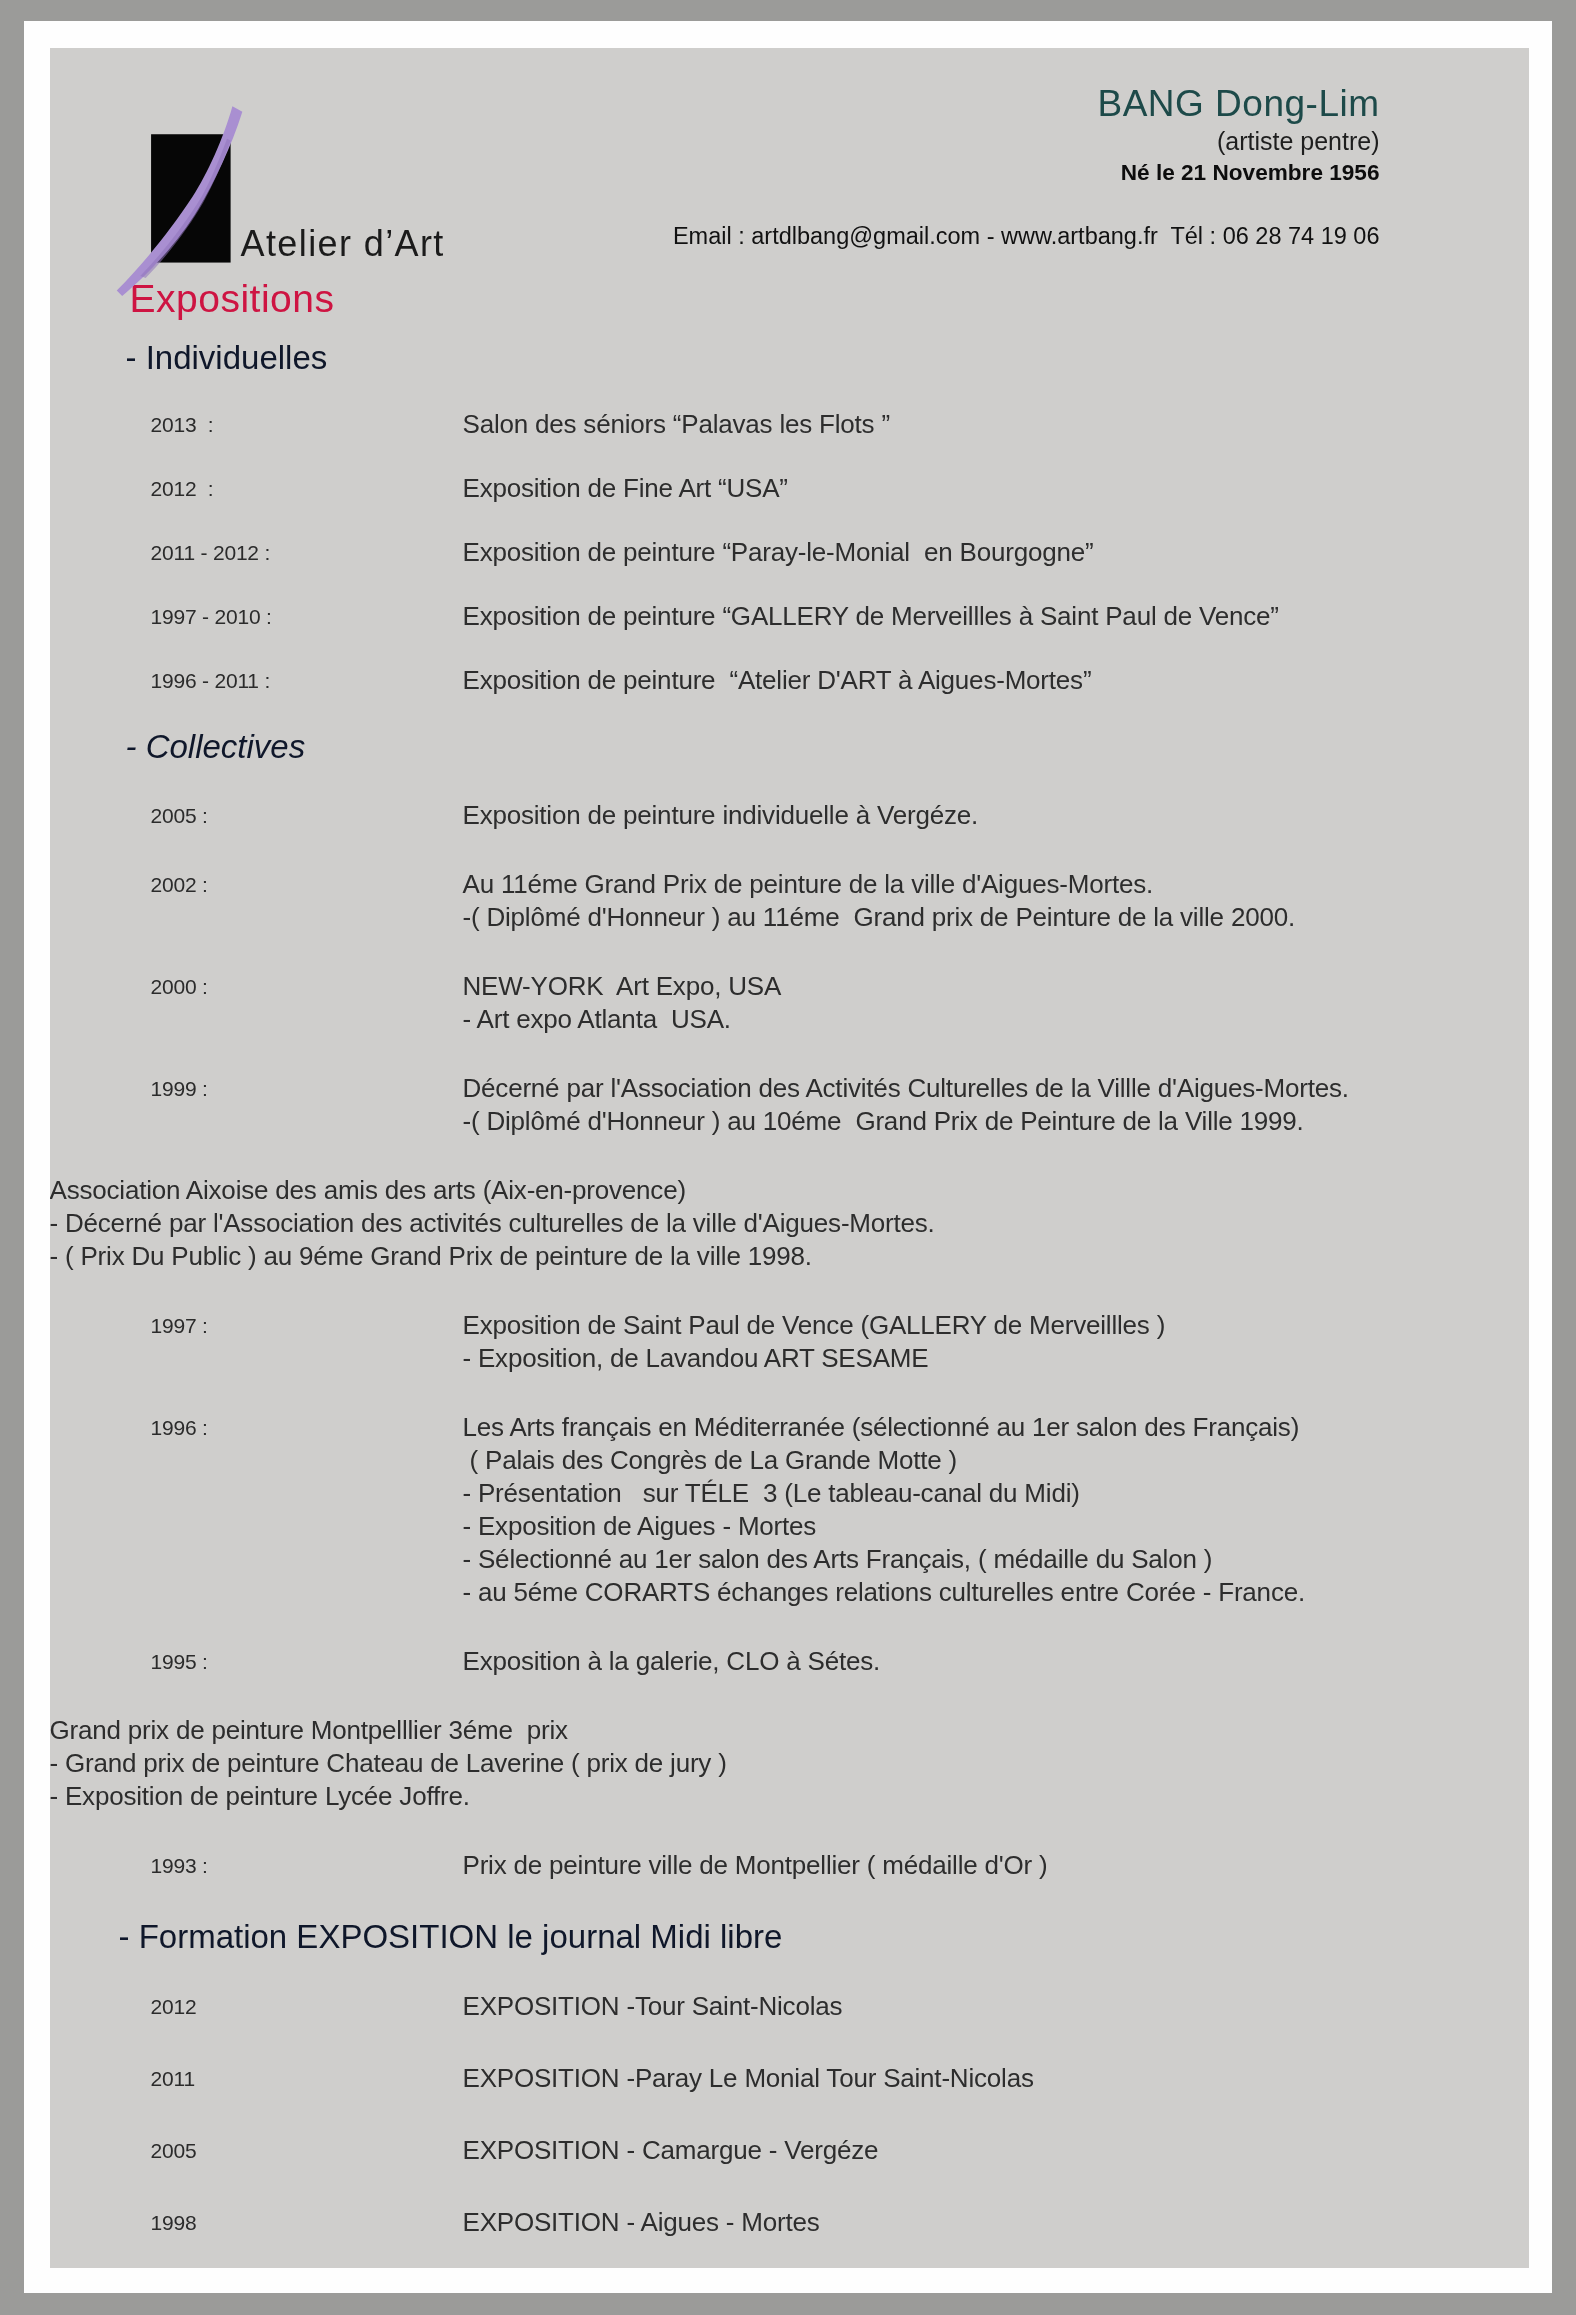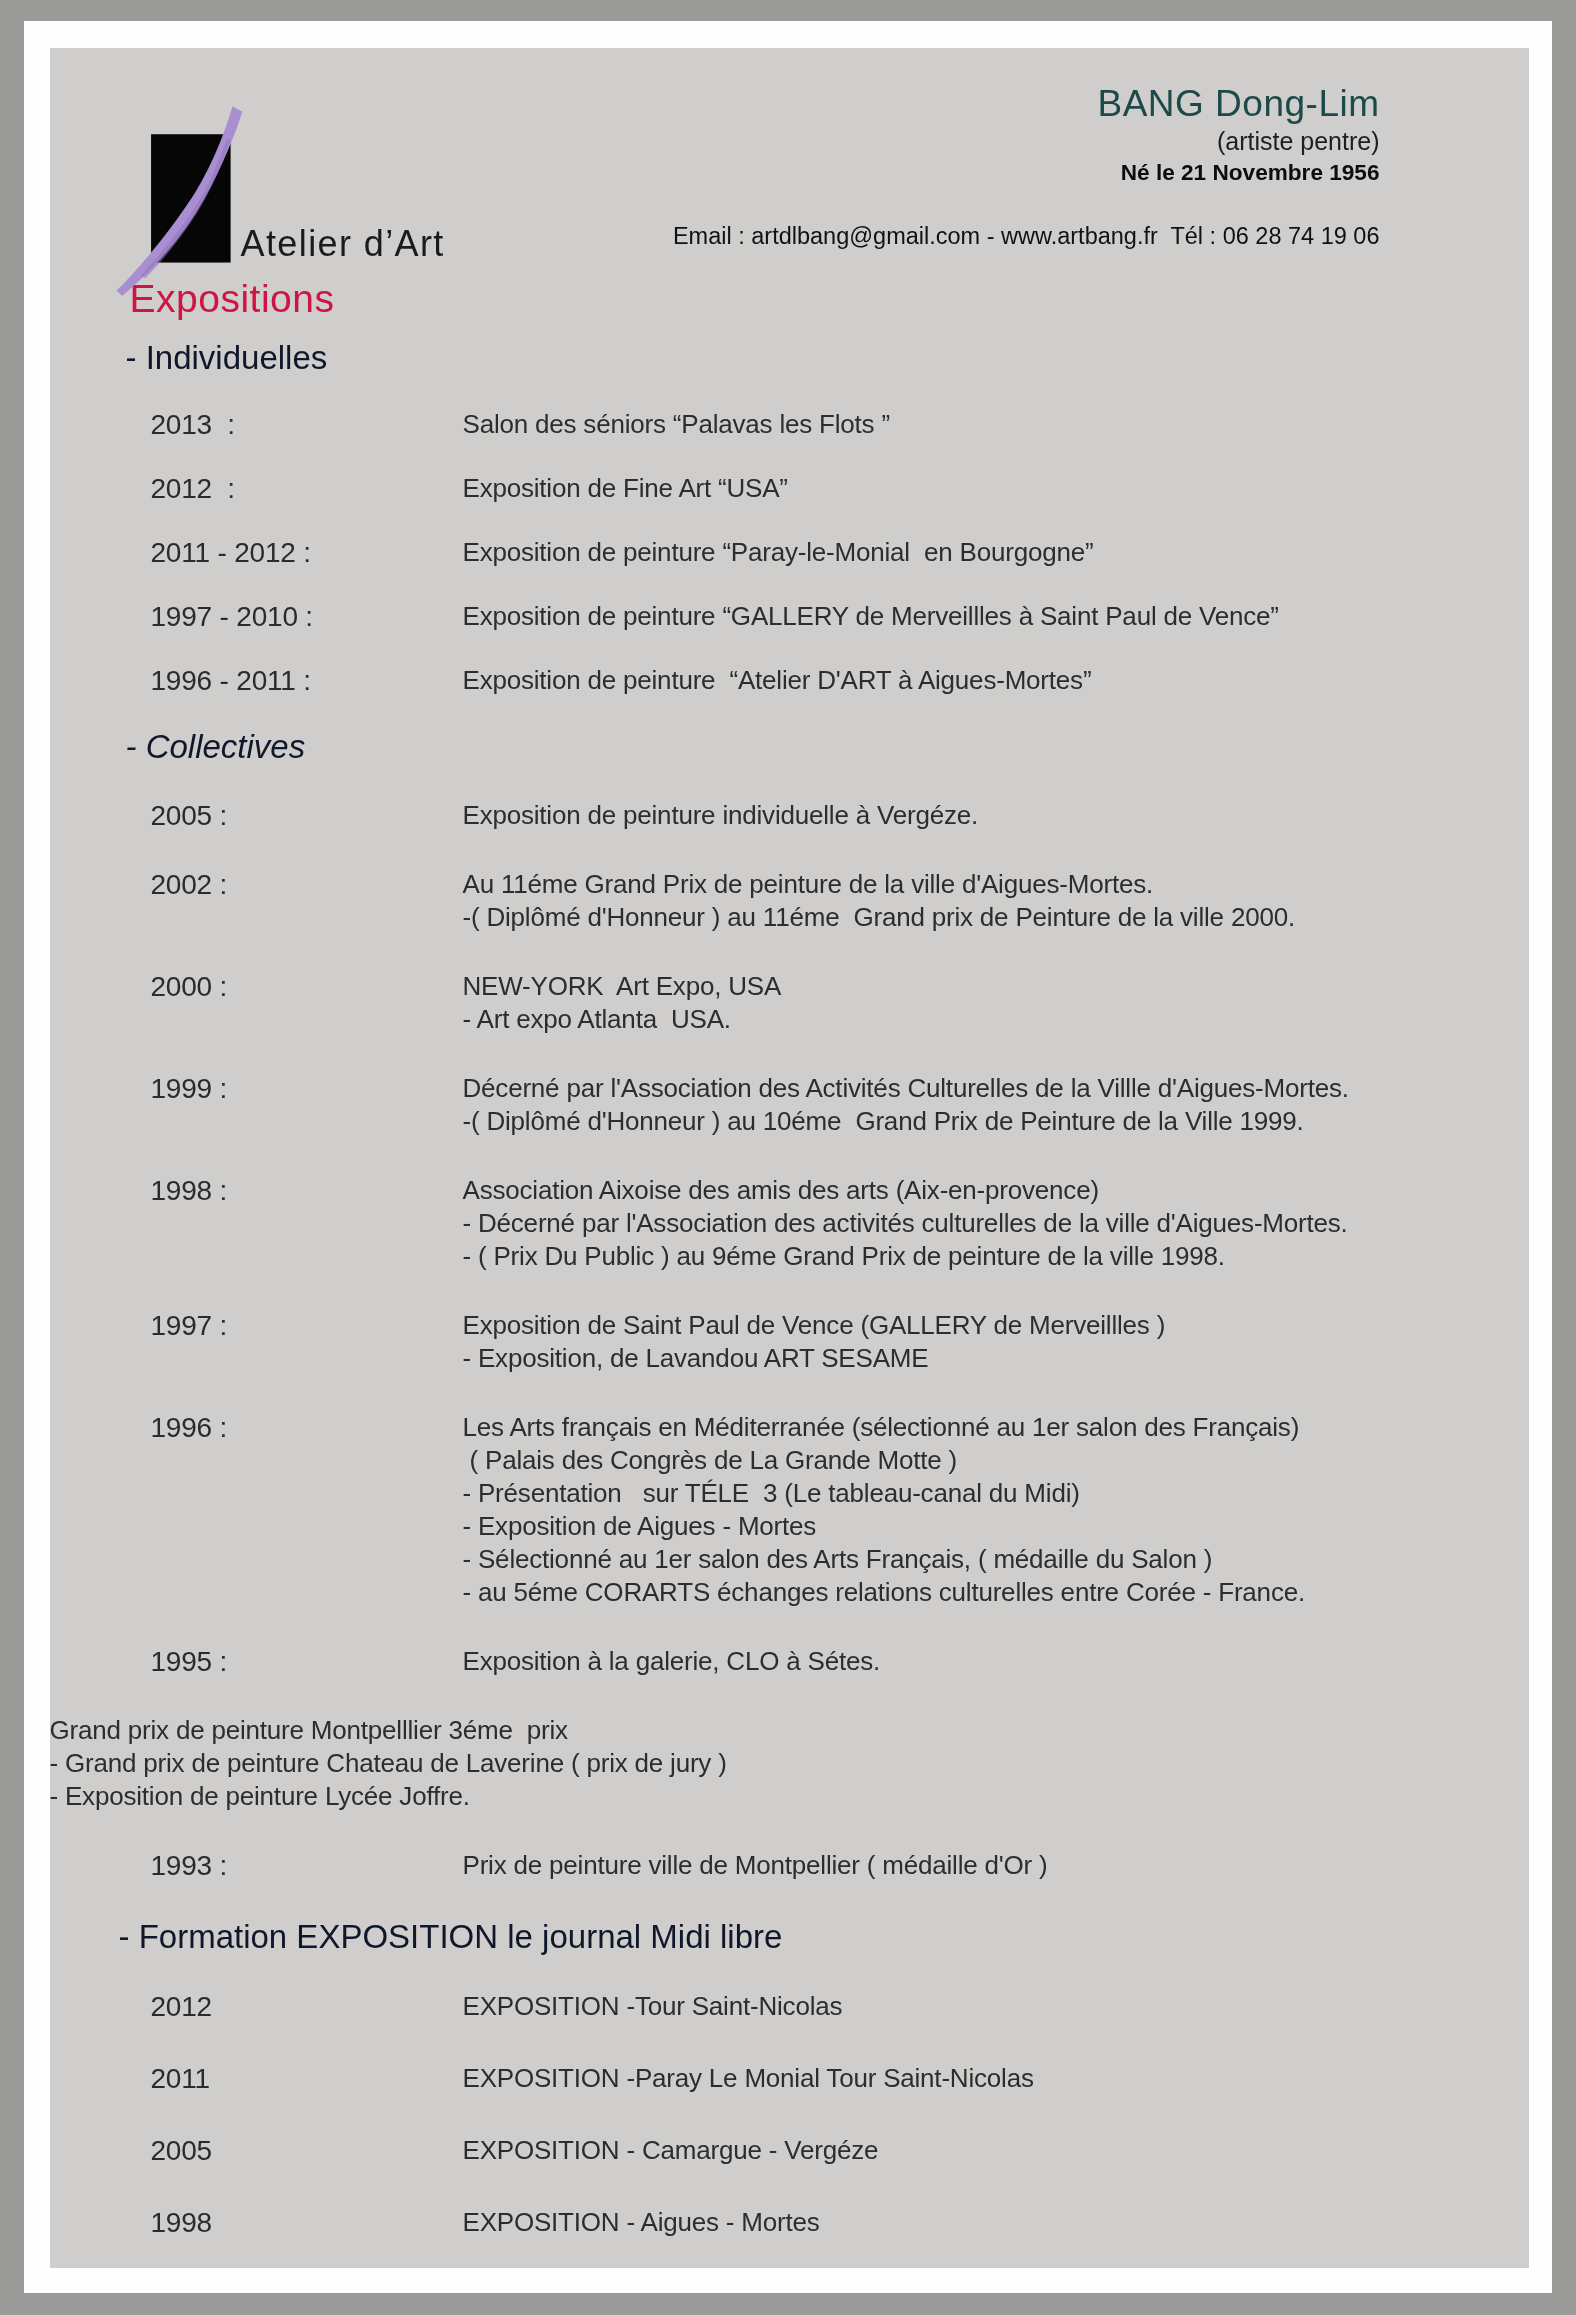--- a/index.html
+++ b/index.html
@@ -38,21 +38,21 @@
     margin:27px 0 0 80px;font-size:39px;color:#ce1442;letter-spacing:0.5px;
   }
   .sub-label{font-size:33px;color:#0f172a;white-space:pre;}
   .individuelles-label{margin:18px 0 31px 76px;}
   .collectives-label{margin:14.5px 0 33px 76px;font-style:italic;}
   .formation-label{margin:16.3px 0 34px 69px;}
   
   .entry{display:flex;font-size:26px;line-height:33px;letter-spacing:-0.2px;}
   .entry .year{
     flex:0 0 312px;padding-left:101px;box-sizing:content-box;
-    white-space:pre;font-size:28px;color:#2b2b2b;
+    white-space:pre;font-size:21px;color:#2b2b2b;
   }
   .entry .lines{flex:1;padding-right:9px;}
   .entry-line{white-space:pre-wrap;}
   .individuelles .entry{margin-bottom:31px;}
   .collectives .entry{margin-bottom:36px;}
   .formation .entry{margin-bottom:39px;}
 </style>
 </head>
 <body>
 
@@ -148,21 +148,20 @@
 
         <div class="entry">
           <div class="year">1999 :</div>
           <div class="lines">
             <div class="entry-line">Décerné par l'Association des Activités Culturelles de la Villle d'Aigues-Mortes.</div>
             <div class="entry-line">-( Diplômé d'Honneur ) au 10éme  Grand Prix de Peinture de la Ville 1999.</div>
           </div>
         </div>
 
         <div class="entry">
-          <div class="year">1998 :</div>
           <div class="lines">
             <div class="entry-line">Association Aixoise des amis des arts (Aix-en-provence)</div>
             <div class="entry-line">- Décerné par l'Association des activités culturelles de la ville d'Aigues-Mortes.</div>
             <div class="entry-line">- ( Prix Du Public ) au 9éme Grand Prix de peinture de la ville 1998.</div>
           </div>
         </div>
 
         <div class="entry">
           <div class="year">1997 :</div>
           <div class="lines">

